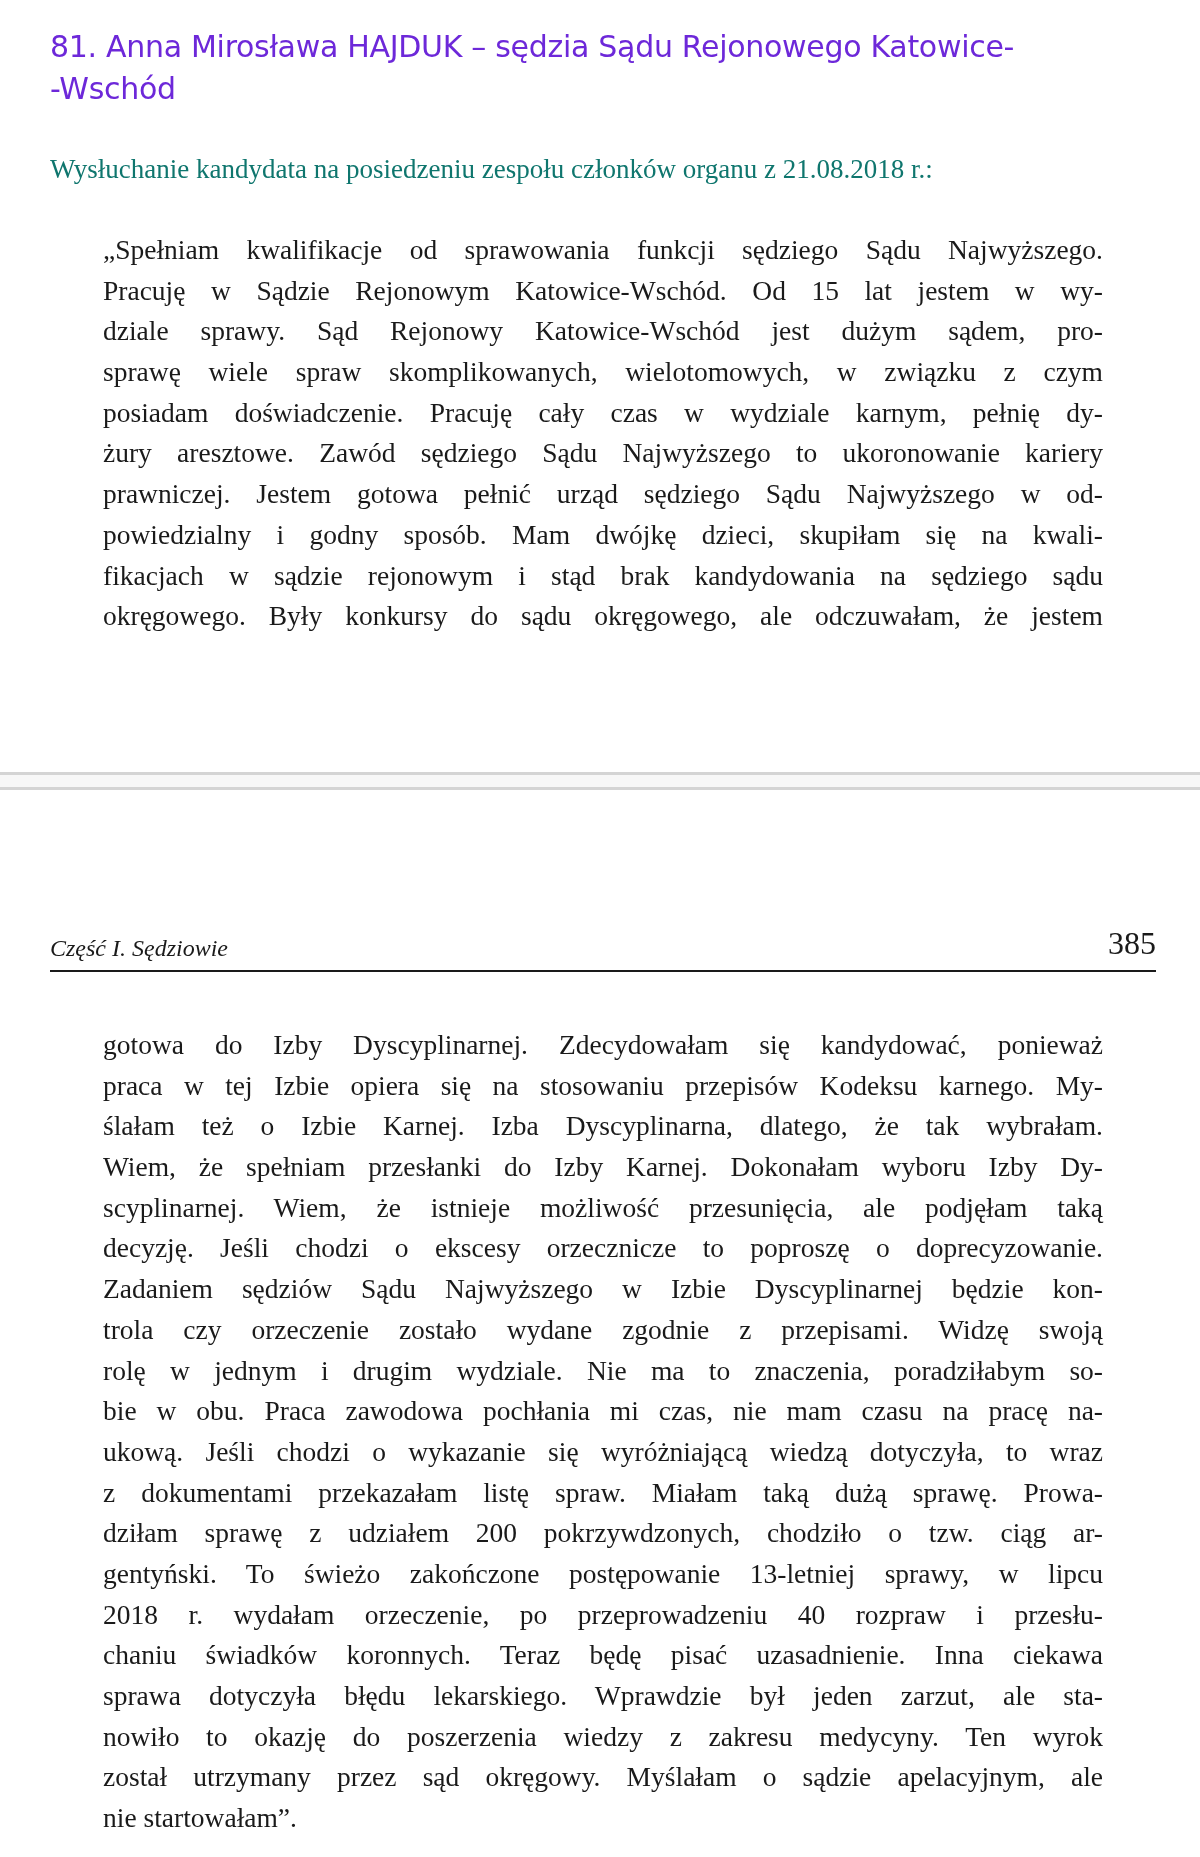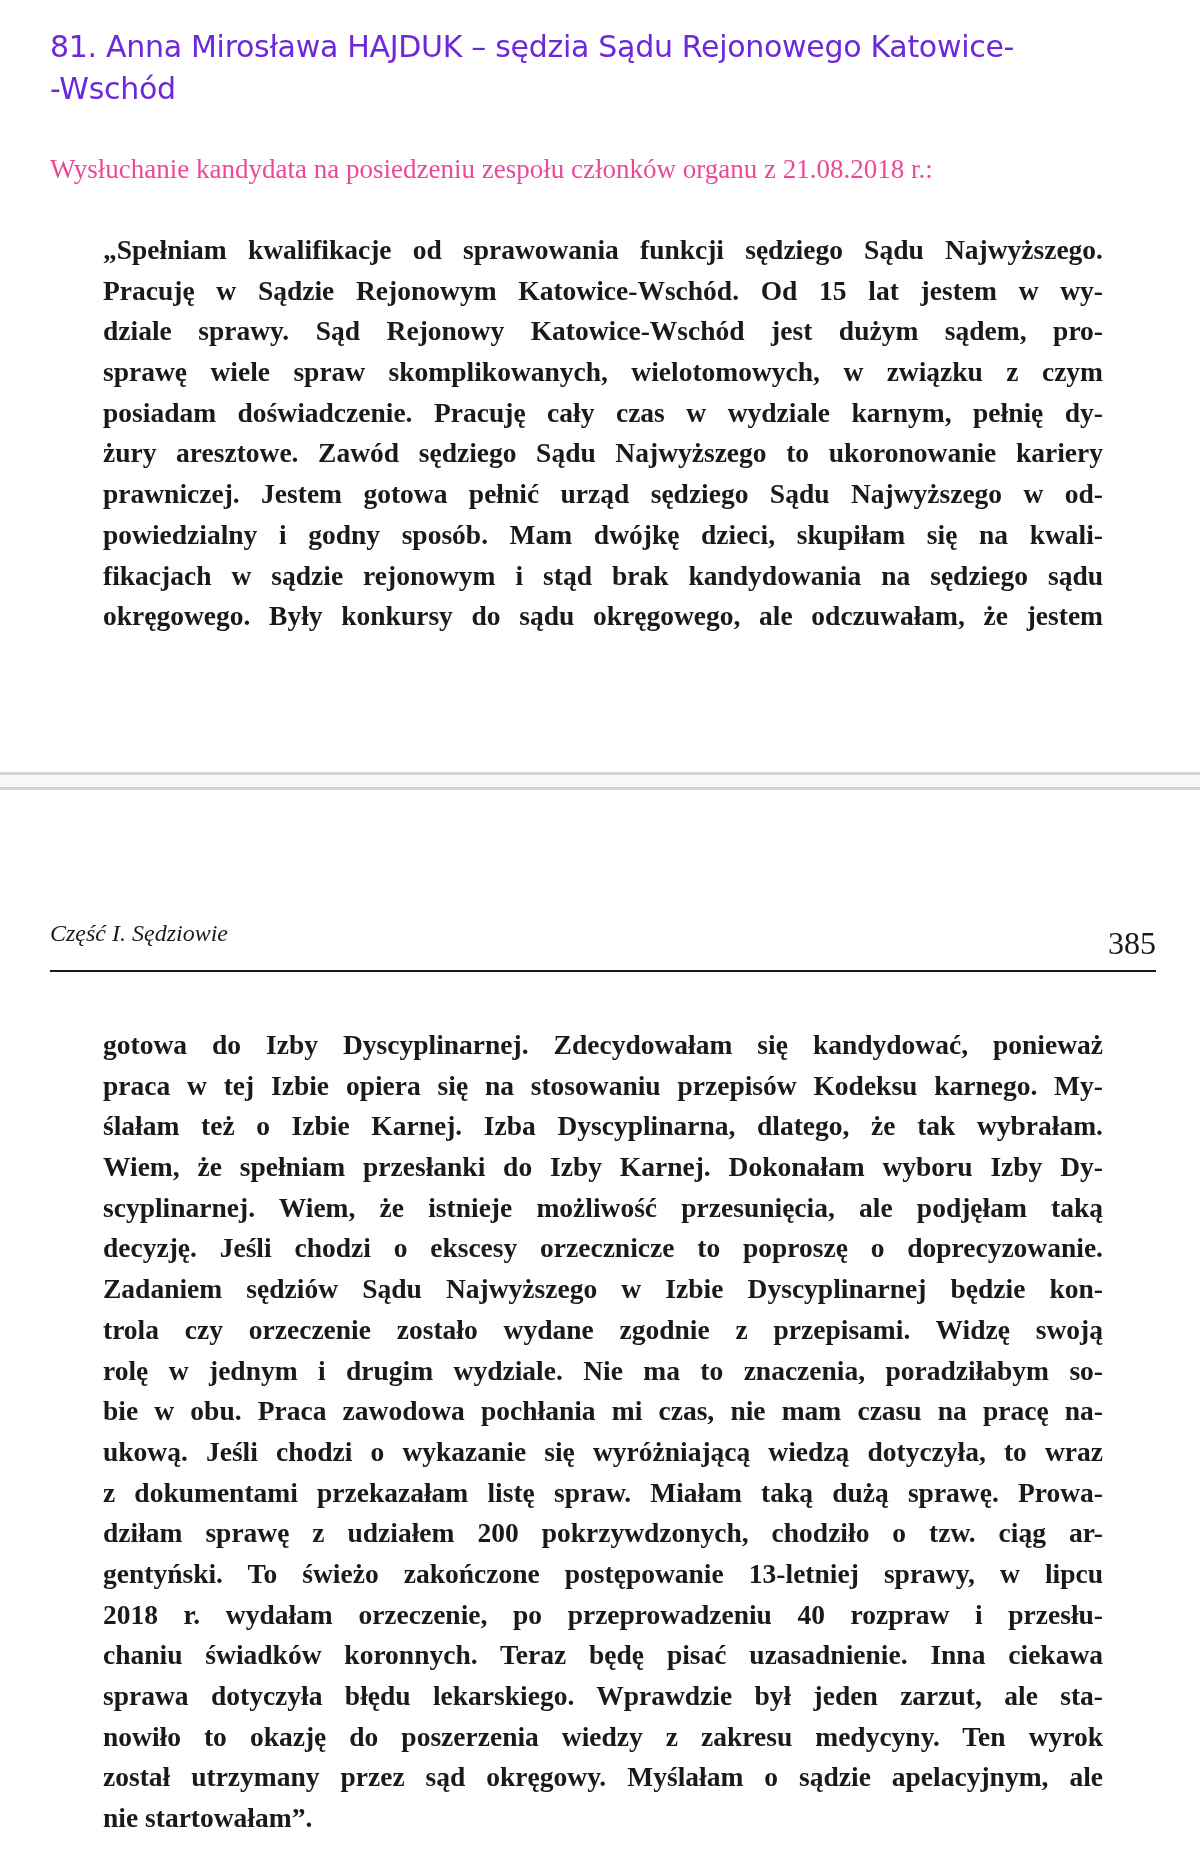--- a/index.html
+++ b/index.html
@@ -53,33 +53,32 @@
       margin: 0;
     }
     .hearing-intro {
       position: absolute;
       left: 50px;
       top: 152px;
       width: 1110px;
       font-family: "Liberation Serif", serif;
       font-size: 27px;
       line-height: 34px;
-      color: #ec4899;
+      color: #0f766e;
       margin: 0;
     }
     .quote-block {
       position: absolute;
       left: 103px;
       width: 1000px;
       font-family: "Liberation Serif", serif;
       font-size: 27.5px;
       line-height: 40.7px;
       color: #1a1a1a;
       margin: 0;
-      font-weight: bold;
     }
     .quote-line {
       display: block;
       text-align: justify;
       text-align-last: justify;
       white-space: nowrap;
       height: 40.7px;
     }
     .quote-line.last {
       text-align-last: left;
@@ -95,21 +94,21 @@
       left: 50px;
       top: 926px;
       width: 1106px;
       height: 44px;
       border-bottom: 2px solid #1a1a1a;
       font-family: "Liberation Serif", serif;
     }
     .running-title {
       position: absolute;
       left: 0;
-      bottom: 23px;
+      bottom: 8px;
       font-style: italic;
       font-size: 24px;
       color: #1a1a1a;
     }
     .page-number {
       position: absolute;
       right: 0;
       bottom: 8px;
       font-size: 32px;
       color: #1a1a1a;

